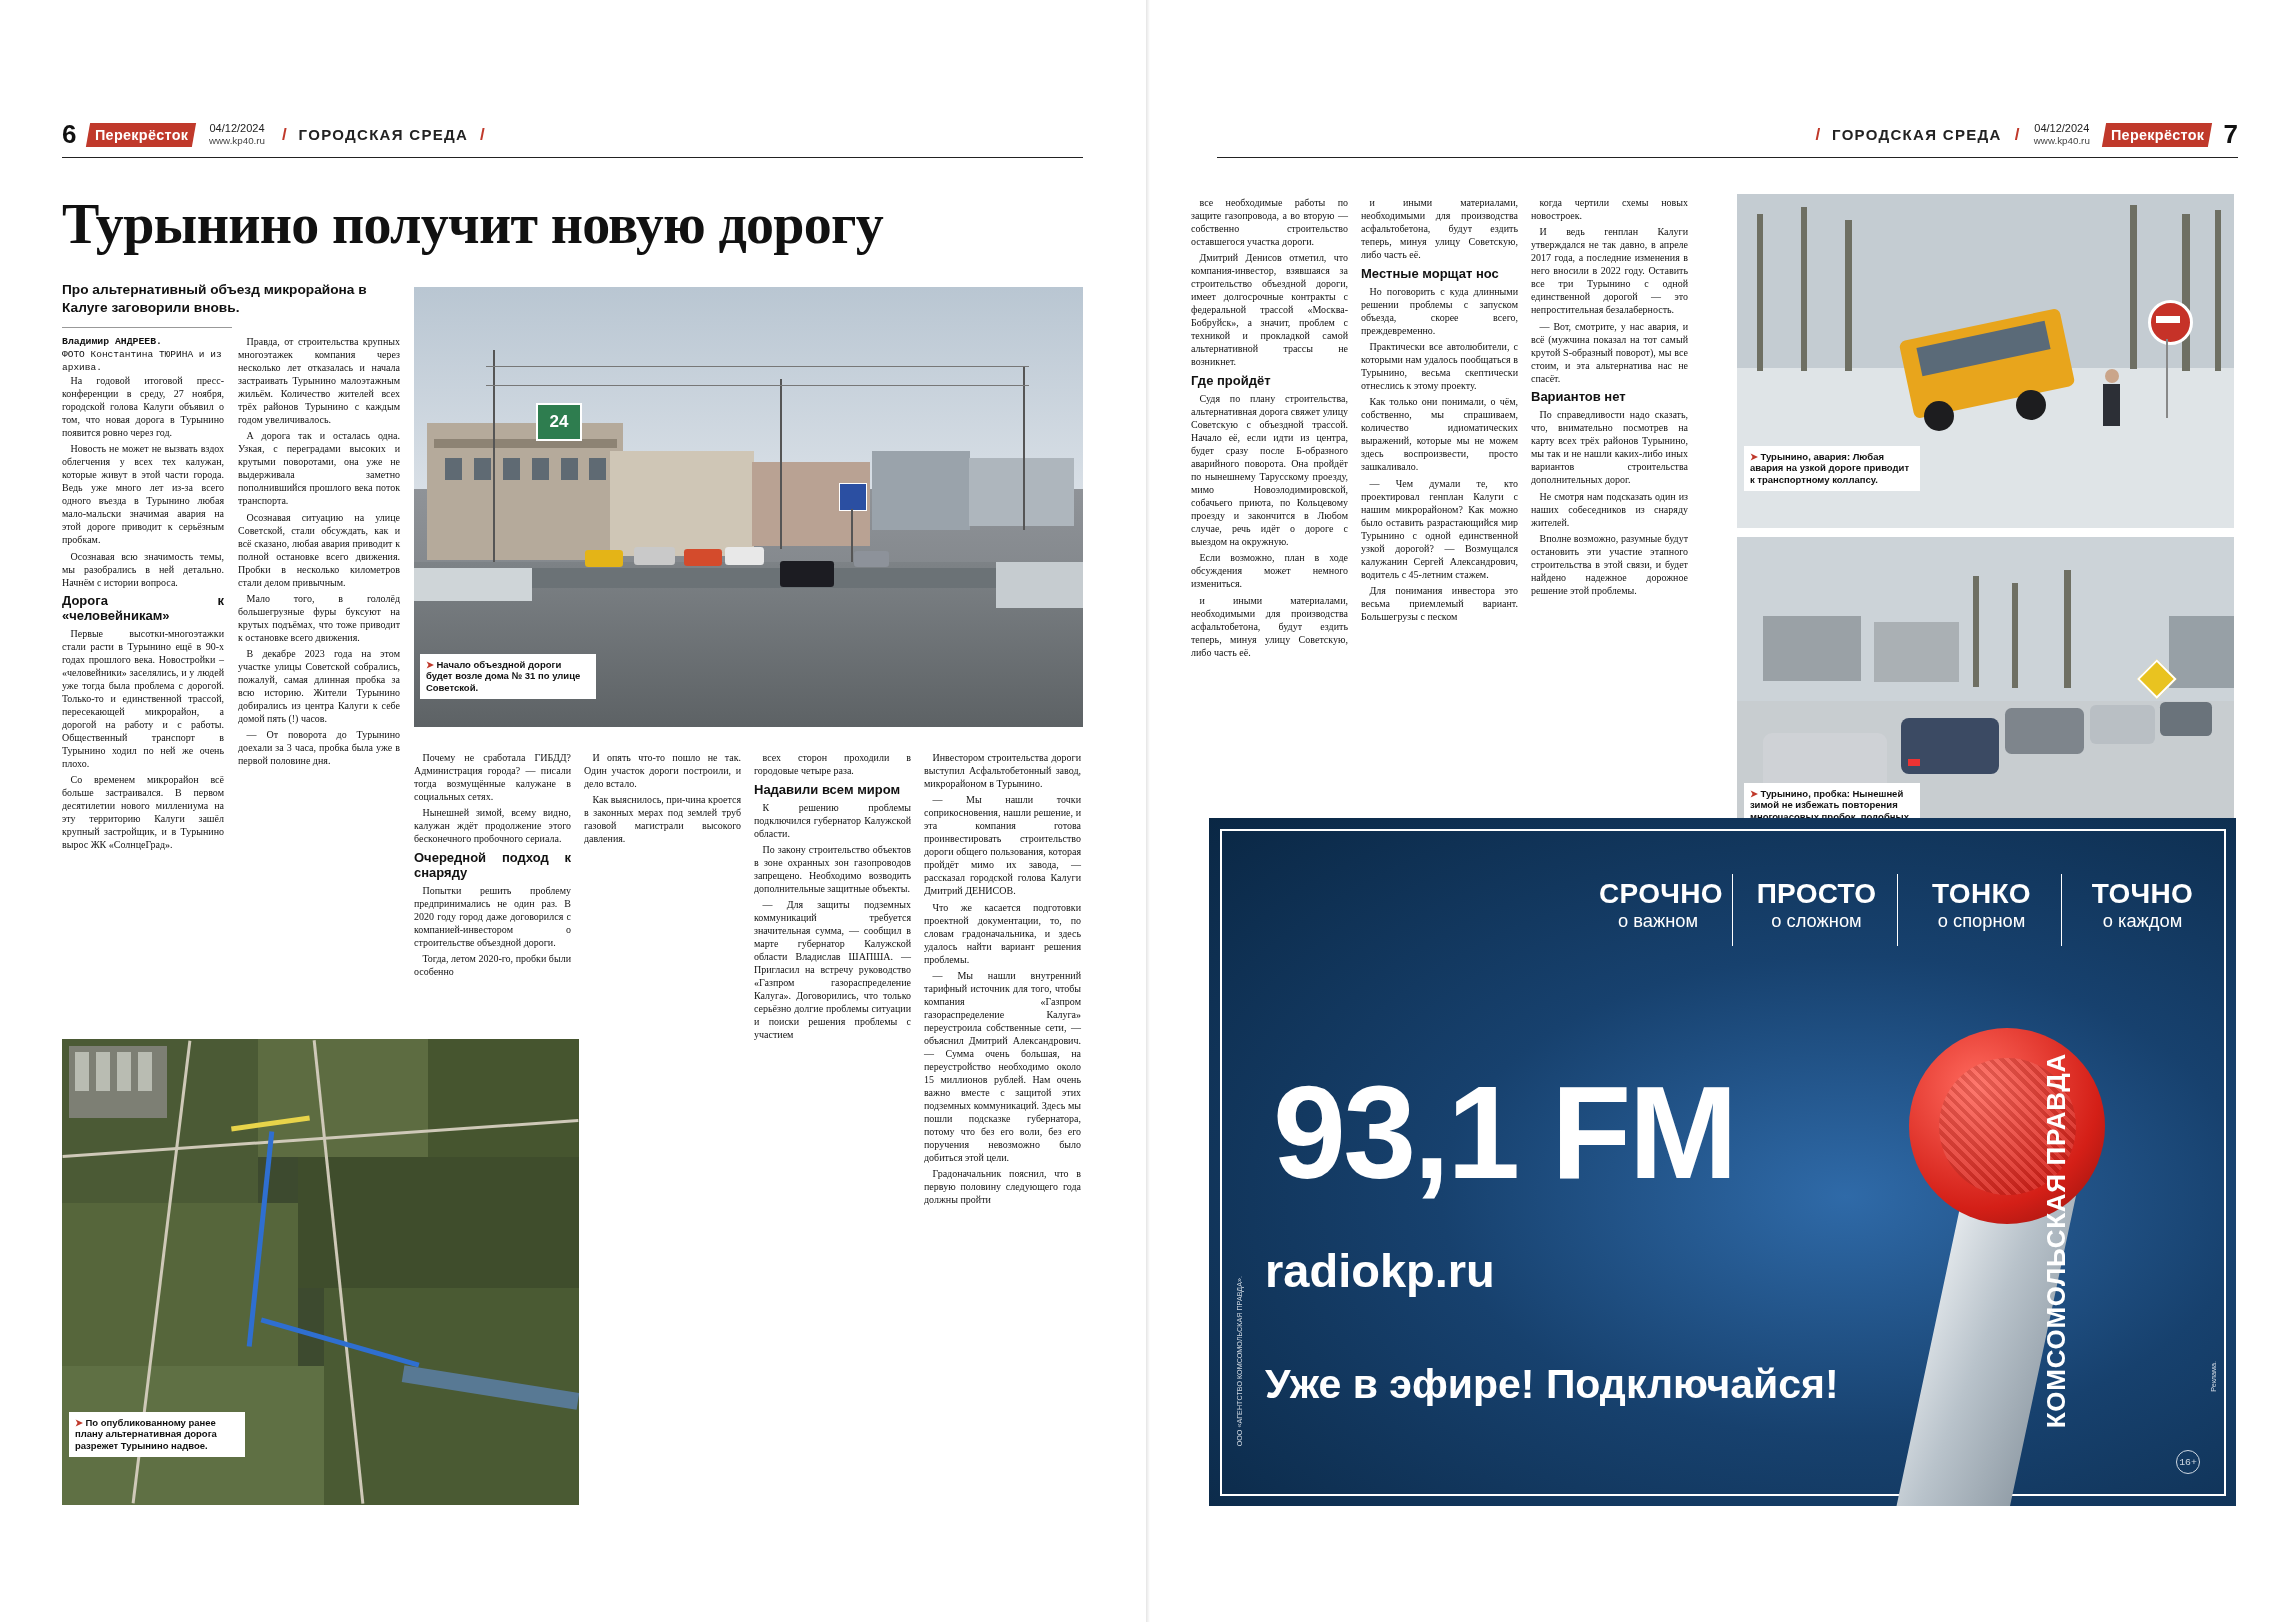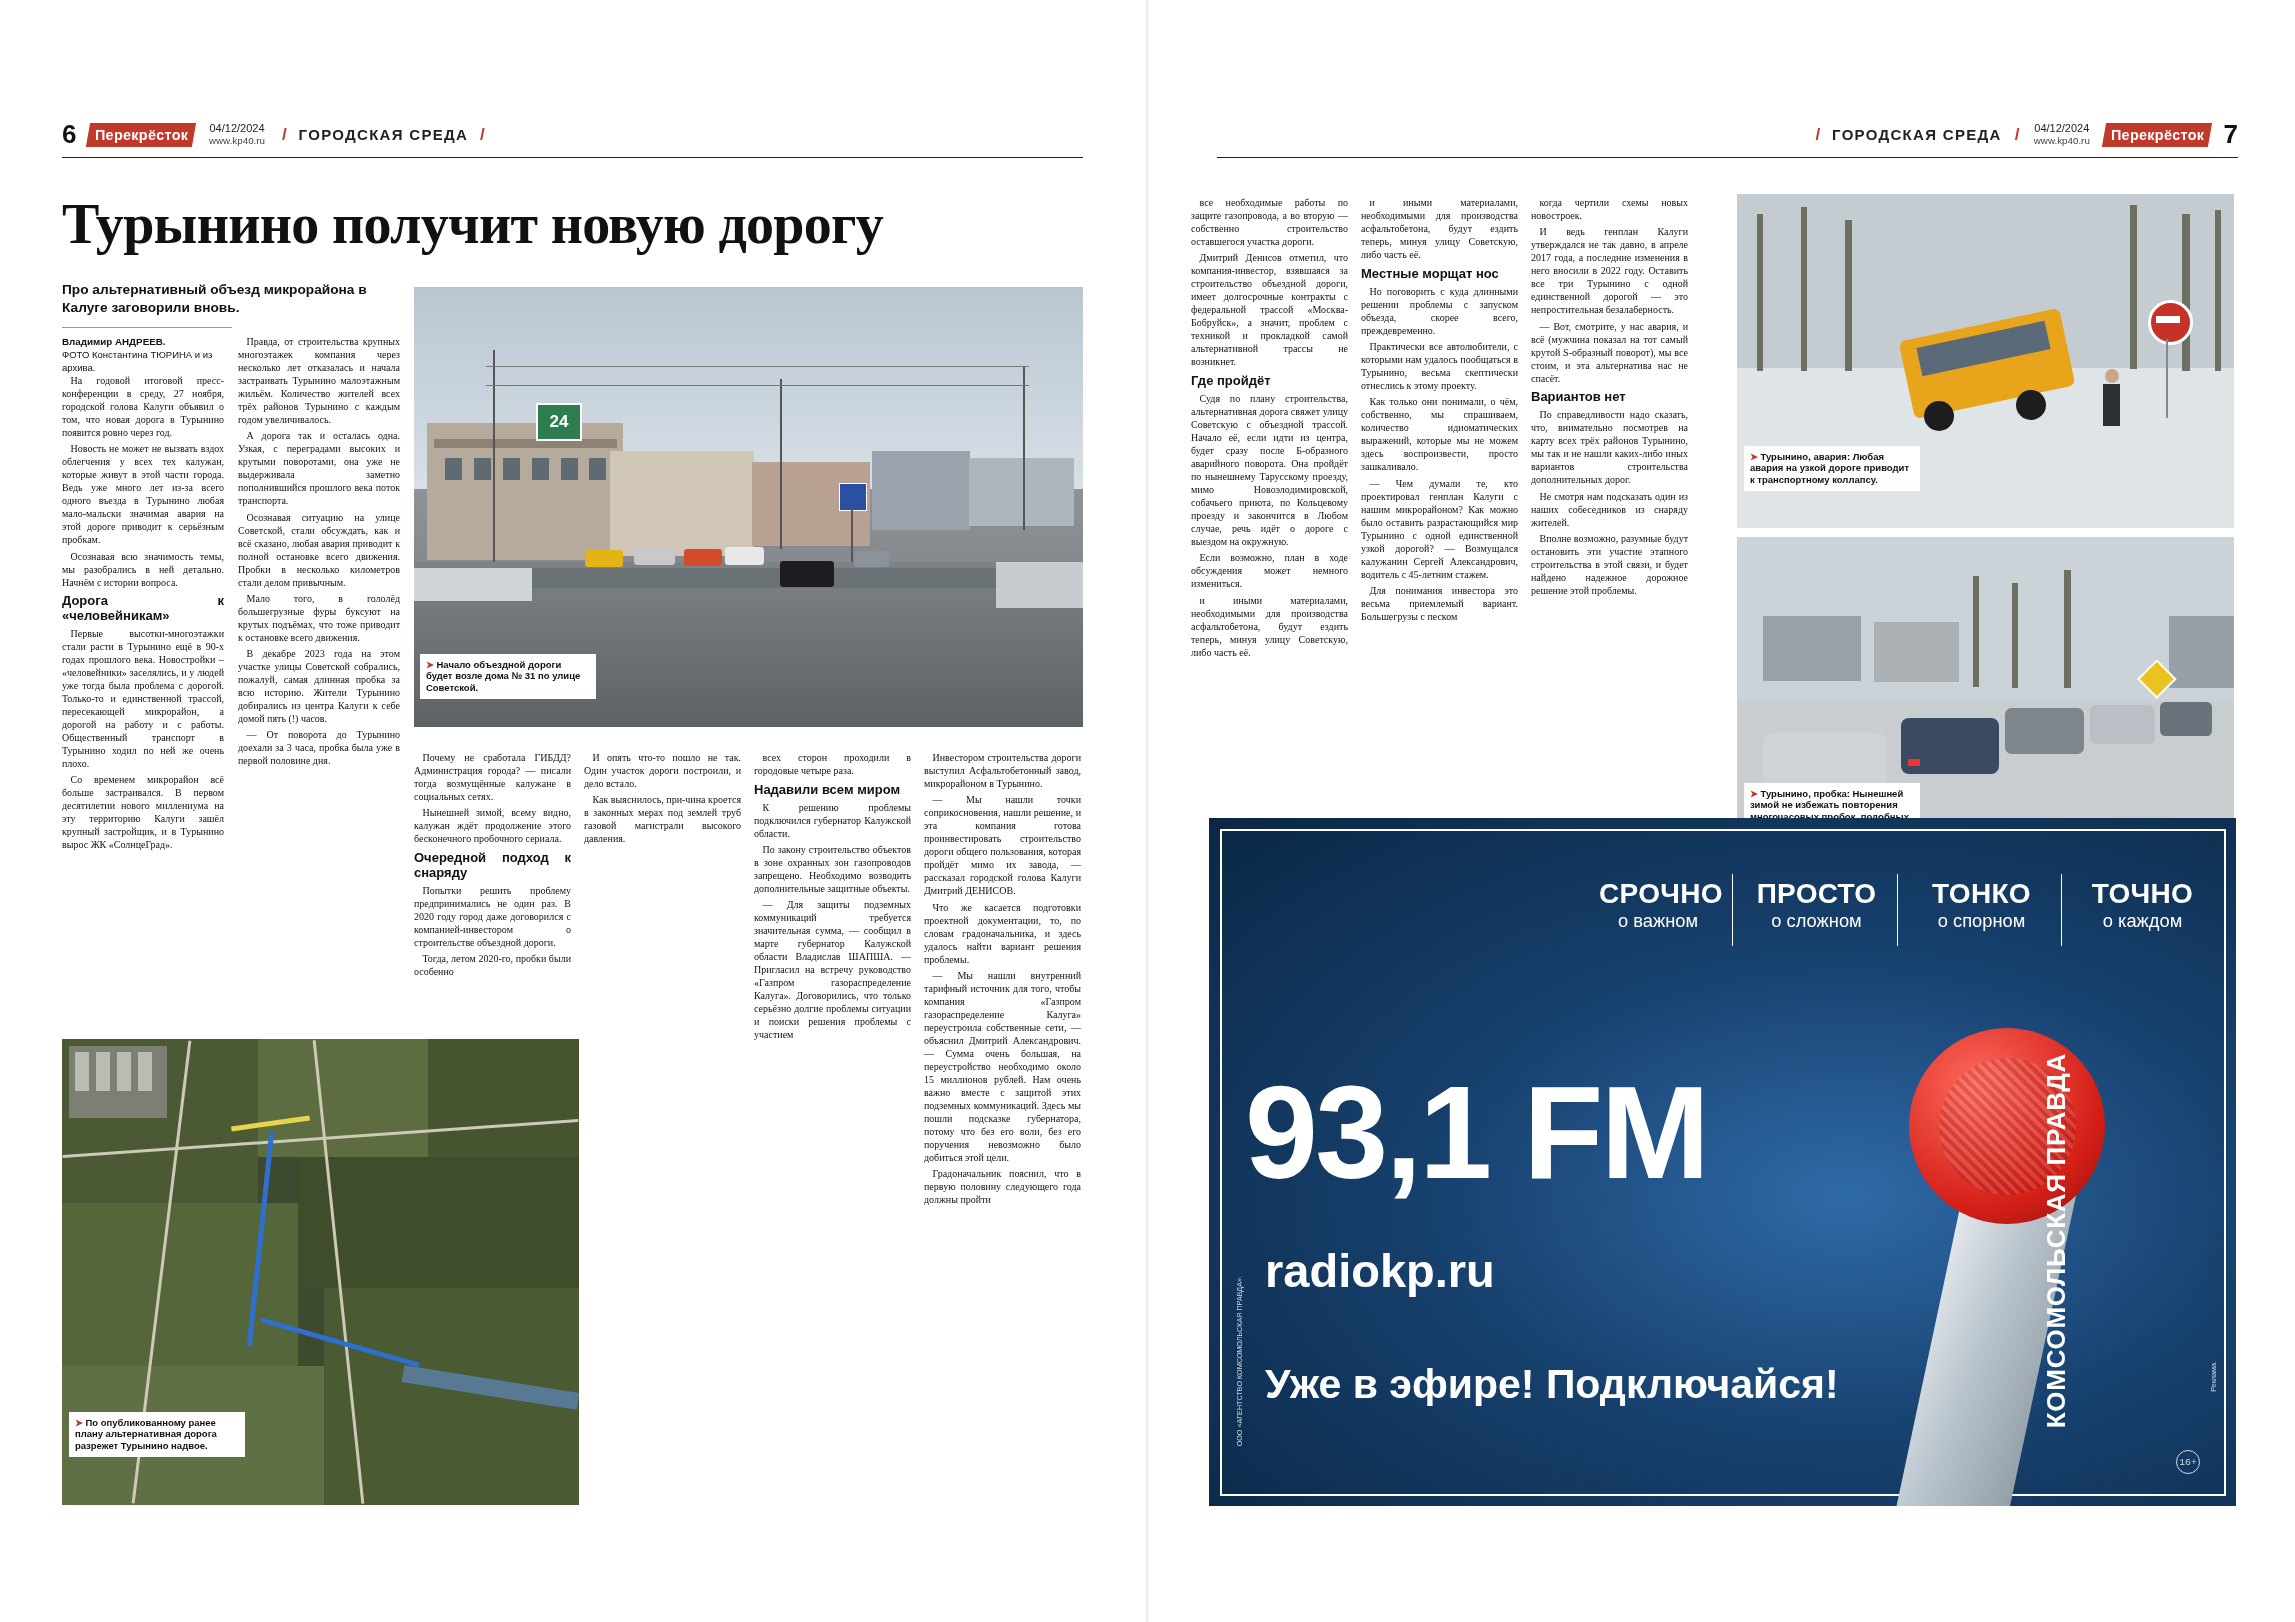--- a/index.html
+++ b/index.html
@@ -111,21 +111,21 @@
     </div>
     <div class="logo" style="margin-left:14.4px;"><span>Перекрёсток</span></div>
     <div class="folio" style="margin-left:13px;">7</div>
   </div>
   <div class="rule" style="left:1217px;top:157px;width:1021px;"></div>
 
   <div class="headline" style="left:62px;top:196px;width:1047px;">Турынино получит новую дорогу</div>
   <div class="standfirst" style="left:62px;top:281px;width:327px;">Про альтернативный объезд микрорайона в Калуге заговорили вновь.</div>
   <div class="rule" style="left:62px;top:327px;width:170px;height:0.7px;background:#999;"></div>
 
-  <div class="byline" style="left:62px;top:335px;width:164px;">
+  <div class="byline" style="left:62px;top:335px;width:164px;font-family:Liberation Mono, monospace;">
     <b>Владимир АНДРЕЕВ.</b><br>
     <span>ФОТО Константина ТЮРИНА и из архива.</span>
   </div>
 
   <div class="col" style="left:62px;top:374px;width:162px;height:654px;">
     <p class="first">На годовой итоговой пресс-конференции в среду, 27 ноября, городской голова Калуги объявил о том, что новая дорога в Турынино появится ровно через год.</p>
     <p>Новость не может не вызвать вздох облегчения у всех тех калужан, которые живут в этой части города. Ведь уже много лет из-за всего одного въезда в Турынино любая мало-мальски значимая авария на этой дороге приводит к серьёзным пробкам.</p>
     <p>Осознавая всю значимость темы, мы разобрались в ней детально. Начнём с истории вопроса.</p>
     <div class="sub">Дорога к «человейникам»</div>
     <p>Первые высотки-многоэтажки стали расти в Турынино ещё в 90-х годах прошлого века. Новостройки – «человейники» заселялись, и у людей уже тогда была проблема с дорогой. Только-то и единственной трассой, пересекающей микрорайон, а дорогой на работу и с работы. Общественный транспорт в Турынино ходил по ней же очень плохо.</p>
@@ -348,21 +348,21 @@
     <div class="adslogan" style="left:707px;top:60px;position:absolute;width:131px;">
       <div class="big">ТОНКО</div>
       <div class="small">о спорном</div>
     </div>
     <div class="divider" style="left:852px;top:56px;height:72px;"></div>
     <div class="adslogan" style="left:868px;top:60px;position:absolute;width:131px;">
       <div class="big">ТОЧНО</div>
       <div class="small">о каждом</div>
     </div>
 
-    <div class="fm" style="left:36px;top:249px;">93,1 FM</div>
+    <div class="fm" style="left:64px;top:249px;">93,1 FM</div>
 
     <div class="site" style="left:56px;top:425px;">radiokp.ru</div>
 
     <div class="onair" style="left:56px;top:543px;">Уже в эфире! Подключайся!</div>
 
     <div class="mic" style="left:602px;top:164px;width:406px;height:510px;">
       <div class="micbody" style="left:116px;top:177px;transform:rotate(12deg);"></div>
       <div class="micball" style="left:98px;top:46px;"></div>
       <div style="position:absolute;left:128px;top:76px;width:137px;height:137px;border-radius:50%;
                   background:repeating-linear-gradient(45deg,rgba(255,255,255,.10) 0 3.9px,rgba(0,0,0,.10) 3.9px 7.9px);"></div>

